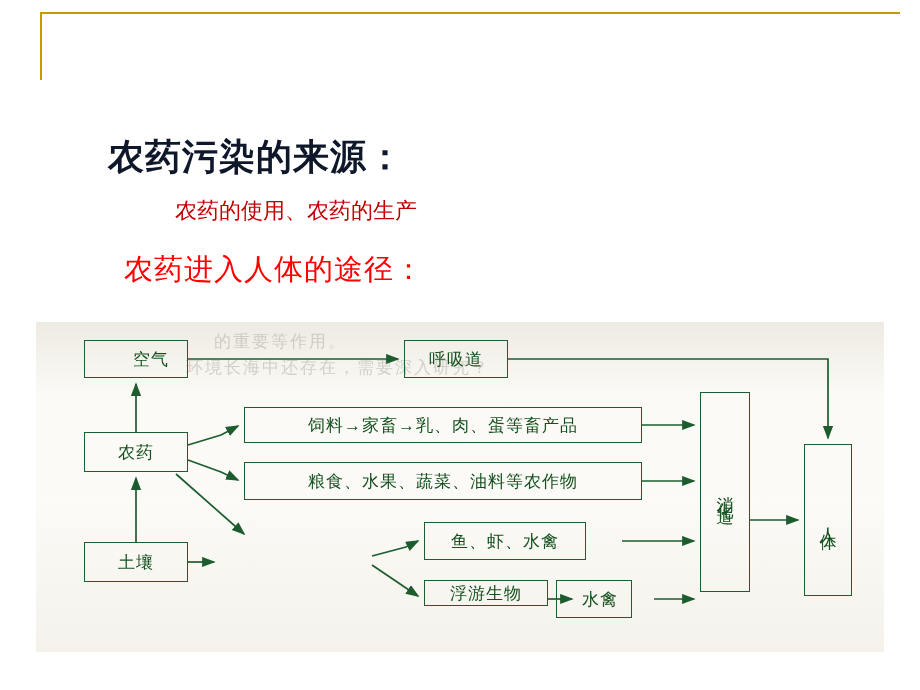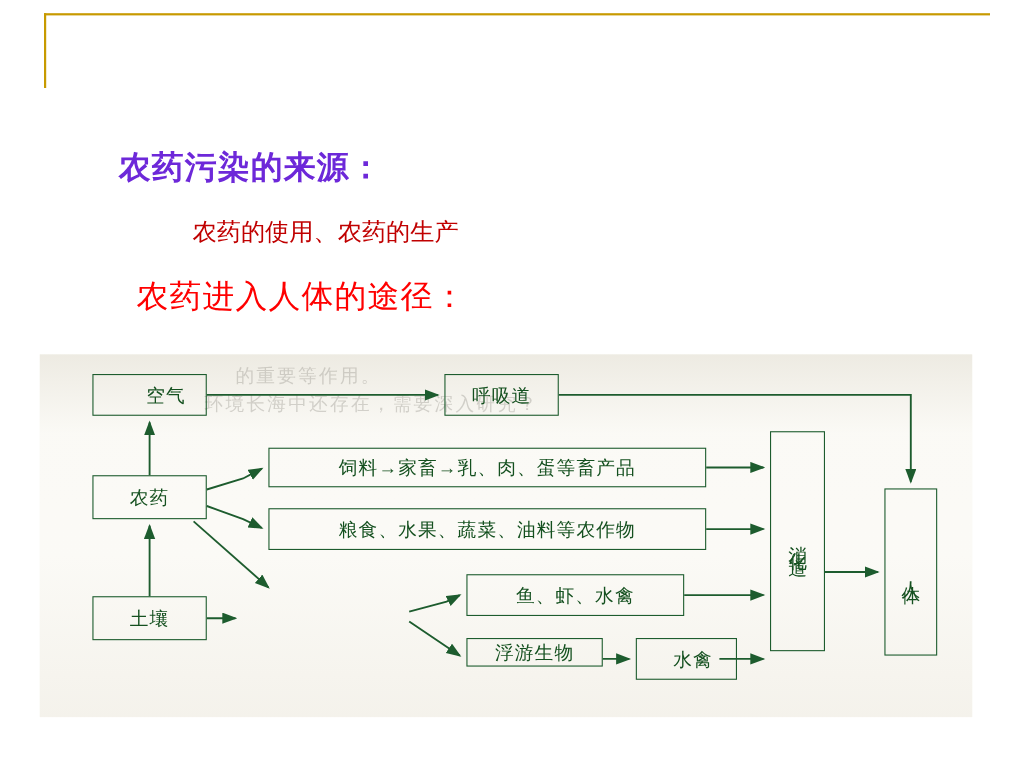--- a/index.html
+++ b/index.html
@@ -31,23 +31,23 @@
     width: 2px;
     height: 68px;
     background: #c79a00;
   }
 
   
   .heading-1 {
     position: absolute;
     left: 108px;
     top: 133px;
-    font-size: 29px;
+    font-size: 36px;
     font-weight: bold;
-    color: #6d28d9;
+    color: #0f172a;
     letter-spacing: 1px;
     white-space: nowrap;
   }
   .subline {
     position: absolute;
     left: 175px;
     top: 196px;
     font-size: 22px;
     color: #c00000;
     white-space: nowrap;
@@ -176,18 +176,18 @@
       <path d="M472,37 L792,37 L792,116"></path>
     </g>
   </svg>
 
   <div class="box" style="left:48px;  top:18px;  width:104px; height:38px;padding-left:30px;">空气</div>
   <div class="box" style="left:48px;  top:110px; width:104px; height:40px;">农药</div>
   <div class="box" style="left:48px;  top:220px; width:104px; height:40px;">土壤</div>
   <div class="box" style="left:368px; top:18px;  width:104px; height:38px;">呼吸道</div>
   <div class="box" style="left:208px; top:85px;  width:398px; height:36px;">饲料→家畜→乳、肉、蛋等畜产品</div>
   <div class="box" style="left:208px; top:140px; width:398px; height:38px;">粮食、水果、蔬菜、油料等农作物</div>
-  <div class="box" style="left:388px; top:200px; width:198px; height:38px;">鱼、虾、水禽</div>
+  <div class="box" style="left:388px; top:200px; width:162px; height:38px;">鱼、虾、水禽</div>
   <div class="box" style="left:388px; top:258px; width:124px; height:26px;">浮游生物</div>
-  <div class="box" style="left:542px; top:258px; width:92px;  height:38px;padding-left:12px;">水禽</div>
+  <div class="box" style="left:520px; top:258px; width:76px;  height:38px;padding-left:12px;">水禽</div>
   <div class="box vert" style="left:664px; top:70px;  width:50px; height:200px;">消化道</div>
   <div class="box vert" style="left:768px; top:122px; width:48px; height:152px;">人体</div>
 </div>
 
 </body></html>

